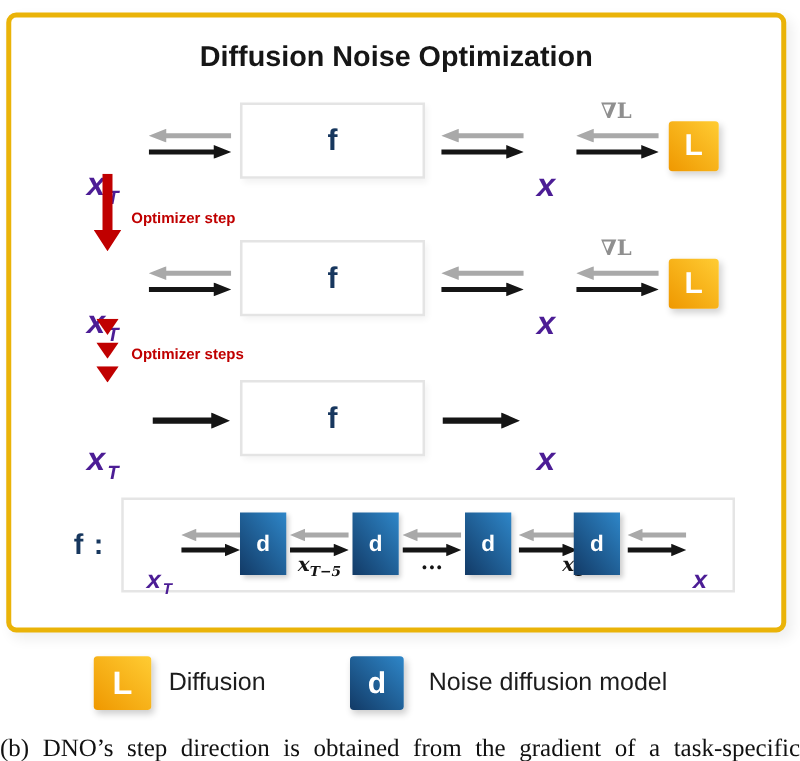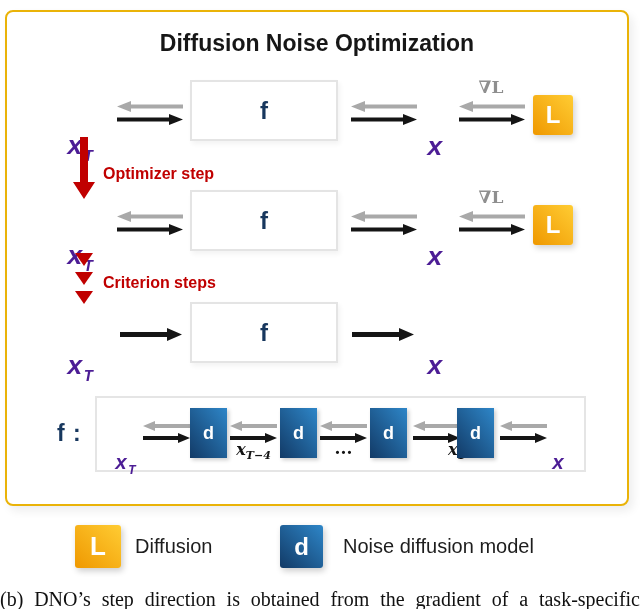--- a/index.html
+++ b/index.html
@@ -1,21 +1,21 @@
 <!DOCTYPE html>
 <html><head>
 <meta charset="utf-8">
 <style>
   * { margin:0; padding:0; box-sizing:border-box; }
   html,body { width:640px; height:609px; }
   body { position:relative; overflow:hidden; background:#ffffff;
          font-family:"Liberation Sans", sans-serif; }
 
   .panel { position:absolute; left:5px; top:10px; width:624px; height:496px;
-           background:#fff; border:2px solid #eab308; border-radius:8px;
+           background:#fff; border:4px solid #eab308; border-radius:8px;
            box-shadow:4px 5px 10px rgba(0,0,0,.07); }
 
   .title { position:absolute; left:0; right:0; top:18px; text-align:center;
            font-weight:bold; font-size:23px; color:#161616; }
 
   .abs { position:absolute; }
 
   .mathsym { position:absolute; font-family:Liberation Mono, monospace; font-style:italic;
              font-weight:bold; color:#4c1d95; font-size:26px; line-height:1;margin-top:35px; }
   .mathsym sub { font-size:16px; vertical-align:-7px; margin-left:1px; }
@@ -38,21 +38,21 @@
   .dsmall { position:absolute; width:37px; height:50px;
             background:linear-gradient(to top right,#123a66,#2e86c8);
             box-shadow:2px 2px 4px rgba(0,0,0,.2);
             display:flex; align-items:center; justify-content:center;
             color:#fff; font-weight:bold; font-size:18px; }
 
   .gradlabel { position:absolute; width:64px; text-align:center;
                font-family:"DejaVu Serif", serif; font-weight:bold;
                color:#8f8f8f; font-size:17px; line-height:1.1; }
 
-  .redlabel { position:absolute; color:#c00000; font-weight:bold; font-size:16px; }
+  .redlabel { position:absolute; color:#c00000; font-weight:bold; font-size:12px; }
 
   .fcolon { position:absolute; left:50px; top:408px; color:#17375e;
             font-weight:bold; font-size:23px; letter-spacing:1px; }
   .expbox { position:absolute; left:88px; top:384px; width:491px; height:76px;
             background:#fff; border:2px solid #e5e5e5; }
   .sublabel { position:absolute; width:47px; text-align:center; top:44px;
               font-family:"DejaVu Serif", serif; font-style:italic; font-weight:bold;
               font-size:16px; color:#141414; line-height:1; }
   .sublabel sub { font-size:11px; vertical-align:-4px; }
   .dots { font-style:normal; font-size:17px; top:42px; }
@@ -161,21 +161,21 @@
 
   <svg class="abs" style="left:68px; top:241px;" width="18" height="13" viewBox="0 0 18 13">
       <path class="r" d="M0,0 L18,0 L9,13 Z"></path>
     </svg>
   <svg class="abs" style="left:68px; top:260px;" width="18" height="13" viewBox="0 0 18 13">
       <path class="r" d="M0,0 L18,0 L9,13 Z"></path>
     </svg>
   <svg class="abs" style="left:68px; top:279px;" width="18" height="13" viewBox="0 0 18 13">
       <path class="r" d="M0,0 L18,0 L9,13 Z"></path>
     </svg>
-  <div class="redlabel" style="left:96px; top:262px;">Criterion steps</div>
+  <div class="redlabel" style="left:96px; top:262px;">Optimizer steps</div>
 
   <div class="mathsym" style="left:60px; top:307px;"><span>x</span><sub>T</sub></div>
 
   <svg class="abs" style="left:113px; top:316px;" width="62" height="13" viewBox="0 0 62 13">
       <path class="b" d="M62,6.5 L47,0 L47,4 L0,4 L0,9 L47,9 L47,13 Z"></path>
     </svg>
 
   <div class="fbox" style="top:290px;">
       <span class="flabel">f</span>
     </div>
@@ -203,21 +203,21 @@
     <div class="dsmall" style="left:93px; top:10px;">d</div>
 
     <div class="pair" style="left:133px; top:23px;">
       <svg width="47" height="10" viewBox="0 0 47 10">
           <path class="g" d="M0,5 L12,0 L12,3 L47,3 L47,7 L12,7 L12,10 Z"></path>
         </svg>
       <svg width="47" height="10" viewBox="0 0 47 10">
           <path class="b" d="M47,5 L35,0 L35,3 L0,3 L0,7 L35,7 L35,10 Z"></path>
         </svg>
     </div>
-    <div class="sublabel" style="left:133px;"><span>x</span><sub>T−4</sub></div>
+    <div class="sublabel" style="left:133px;"><span>x</span><sub>T−5</sub></div>
 
     <div class="dsmall" style="left:183px; top:10px;">d</div>
 
     <div class="pair" style="left:223px; top:23px;">
       <svg width="47" height="10" viewBox="0 0 47 10">
           <path class="g" d="M0,5 L12,0 L12,3 L47,3 L47,7 L12,7 L12,10 Z"></path>
         </svg>
       <svg width="47" height="10" viewBox="0 0 47 10">
           <path class="b" d="M47,5 L35,0 L35,3 L0,3 L0,7 L35,7 L35,10 Z"></path>
         </svg>

